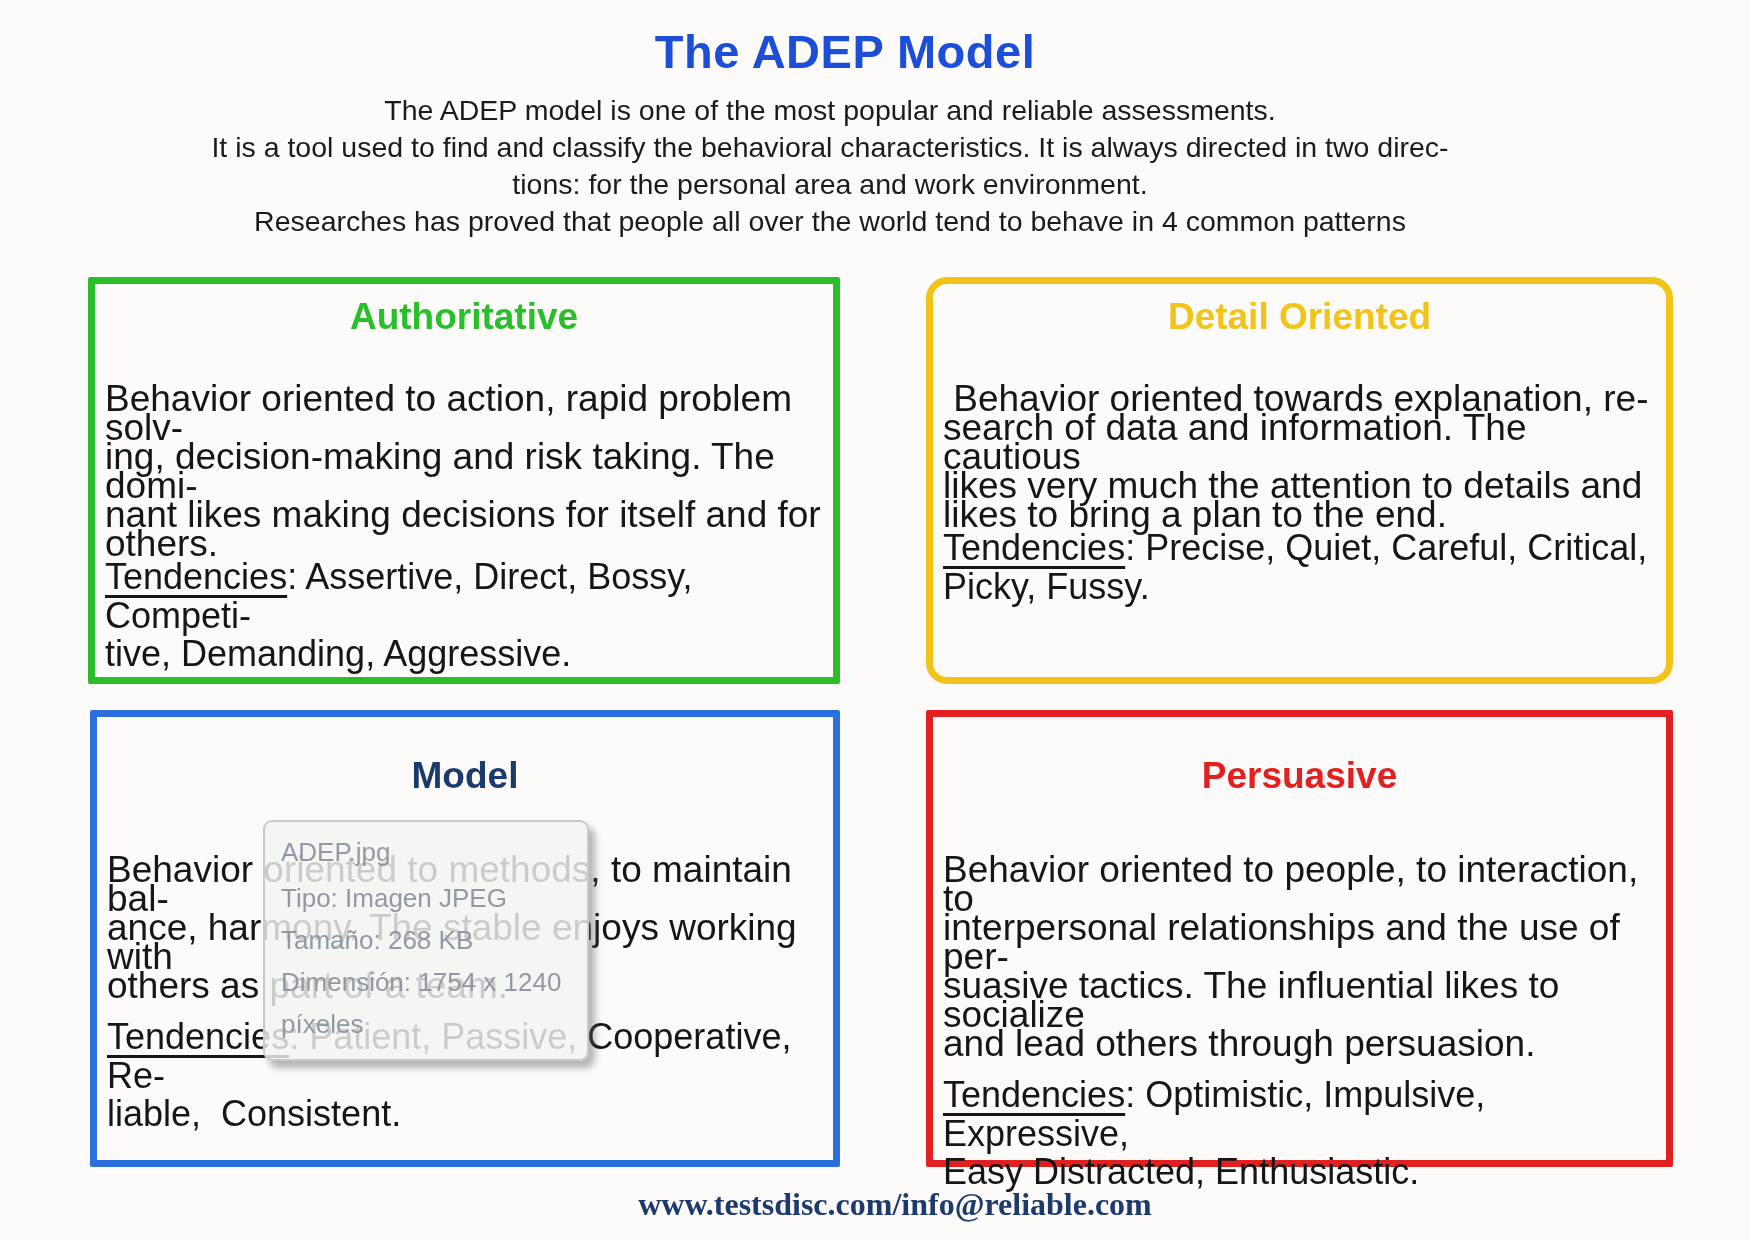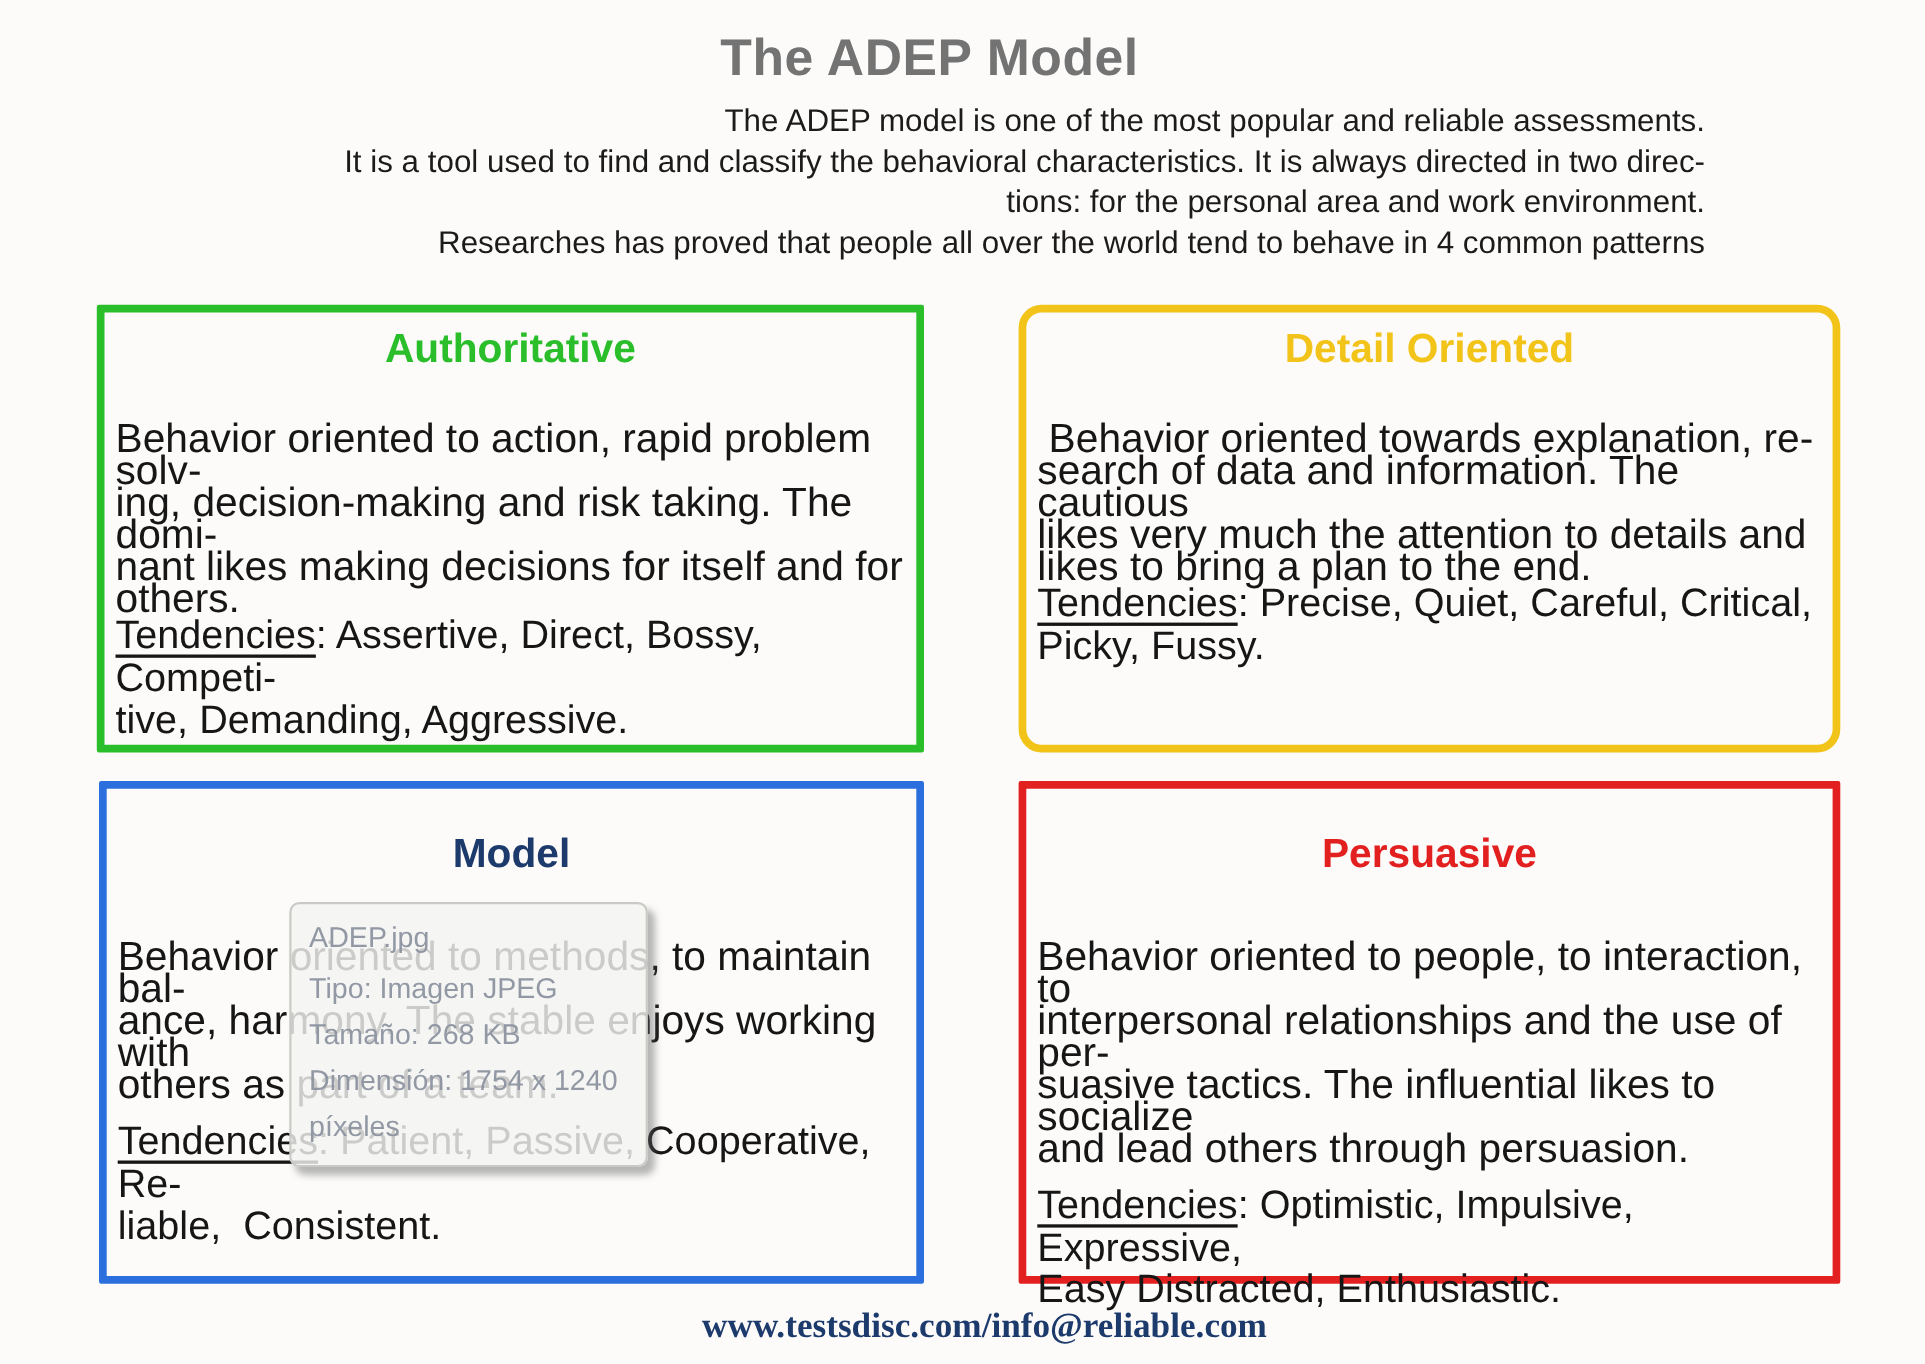--- a/index.html
+++ b/index.html
@@ -19,21 +19,21 @@
     margin: 0;
     text-align: center;
     font-size: 47px;
     font-weight: bold;
     letter-spacing: 0.5px;
   }
   .intro {
     position: absolute;
     top: 92px; left: 110px;
     width: 1440px;
-    text-align: right;
+    text-align: center;
     font-size: 28.5px;
     line-height: 37px;
     color: #1b1b1b;
   }
   .qbox {
     position: absolute;
     border: 7px solid #888;
     border-radius: 2px;
     background: transparent;
   }
@@ -91,21 +91,21 @@
     font-family: "Liberation Serif", serif;
     font-weight: bold;
     font-size: 32px;
   }
 </style>
 </head>
 <body>
 
 <div class="canvas">
 
-  <h1 class="main-title" style="color: #737373;">The ADEP Model</h1>
+  <h1 class="main-title" style="color: #1d4ed8;">The ADEP Model</h1>
 
   <div class="intro">
     <div>The ADEP model is one of the most popular and reliable assessments.</div>
     <div>It is a tool used to find and classify the behavioral characteristics. It is always directed in two direc-</div>
     <div>tions: for the personal area and work environment.</div>
     <div>Researches has proved that people all over the world tend to behave in 4 common patterns</div>
   </div>
 
   <div class="qbox box-authoritative" style="border-color: rgb(42, 190, 42);">
     <div class="qtitle" style="color: rgb(42, 190, 42);">Authoritative</div>

